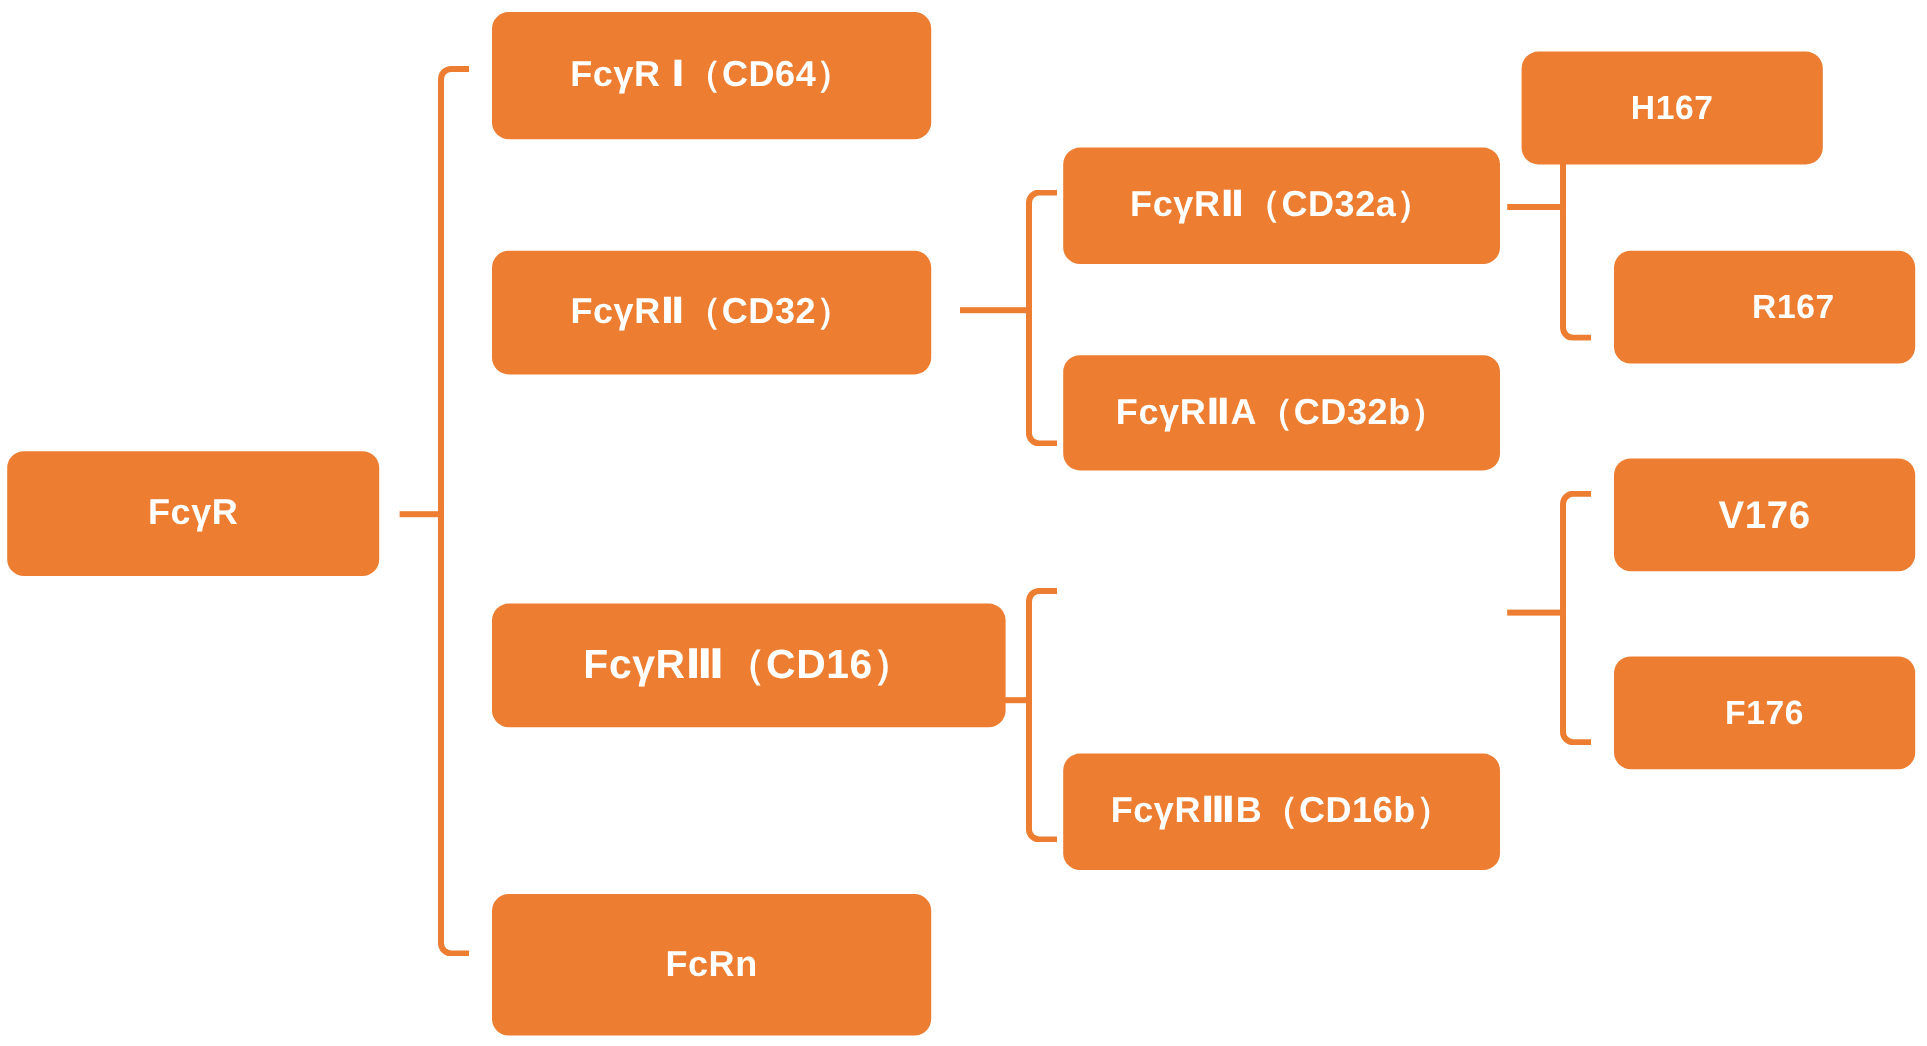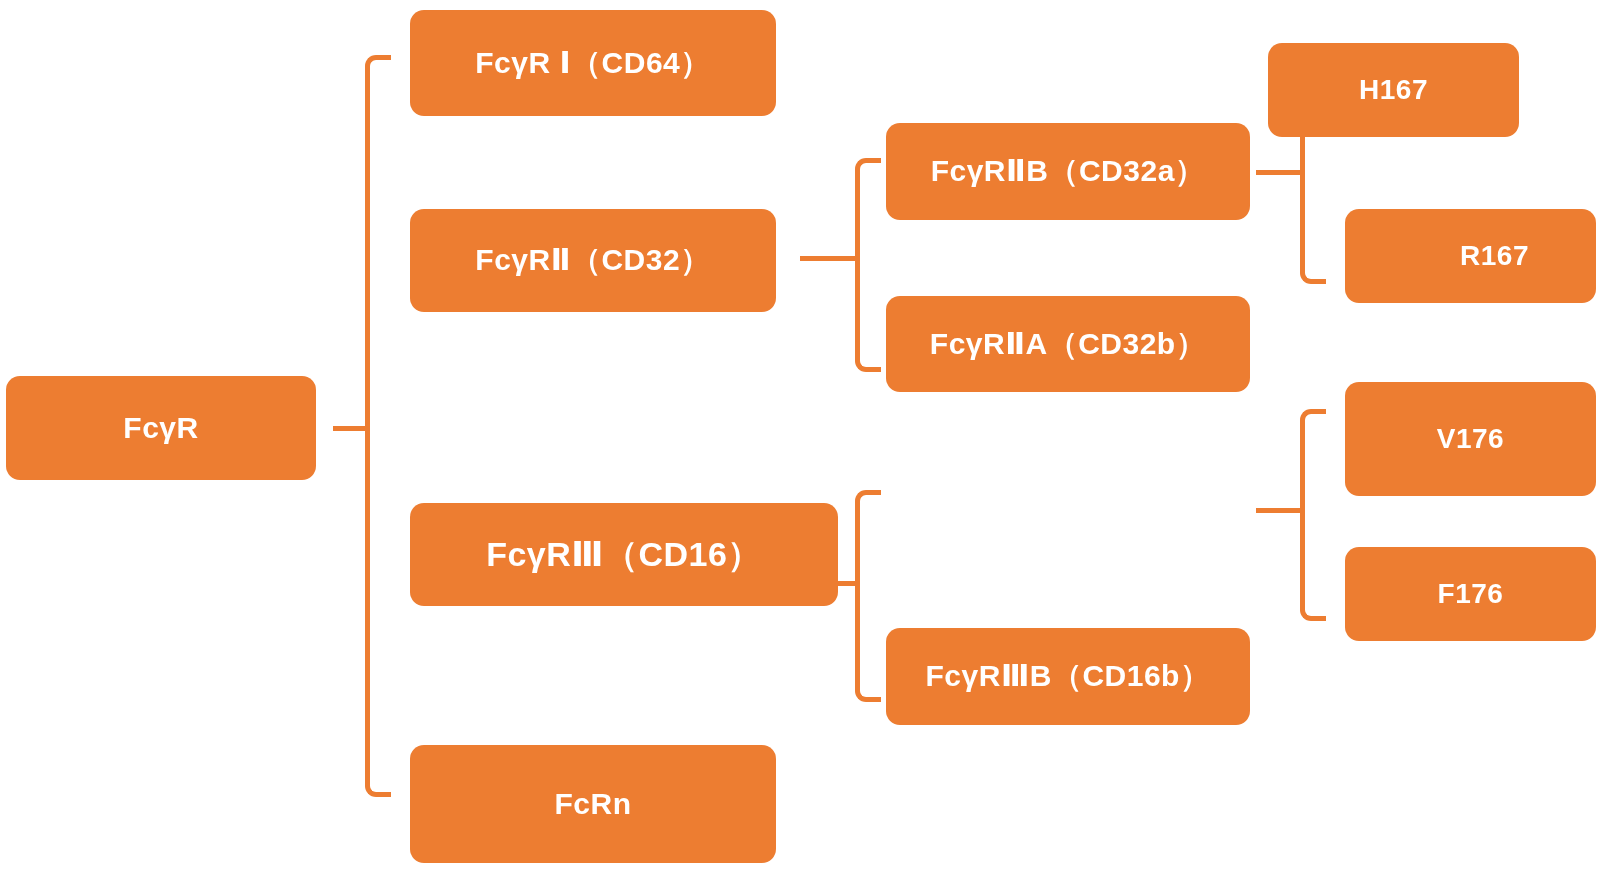--- a/index.html
+++ b/index.html
@@ -45,21 +45,21 @@
 
   
   .n-2a     { left: 886px; top: 123px; width: 364px; height: 97px;  font-size: 30px; }
   .n-2b     { left: 886px; top: 296px; width: 364px; height: 96px;  font-size: 30px; }
   .n-3a     { left: 886px; top: 459px; width: 364px; height: 97px;  font-size: 30px; }
   .n-3b     { left: 886px; top: 628px; width: 364px; height: 97px;  font-size: 30px; }
 
   
   .n-h167   { left: 1268px; top: 43px;  width: 251px; height: 94px; font-size: 28px; }
   .n-r167   { left: 1345px; top: 209px; width: 251px; height: 94px; font-size: 28px; padding-left: 48px; }
-  .n-v176   { left: 1345px; top: 382px; width: 251px; height: 114px; font-size: 28px; }
+  .n-v176   { left: 1345px; top: 382px; width: 251px; height: 94px; font-size: 32px; }
   .n-f176   { left: 1345px; top: 547px; width: 251px; height: 94px; font-size: 28px; }
 
   
   .bracket {
     position: absolute;
     box-sizing: border-box;
     border-left: 5px solid #ED7D31;
     border-top: 5px solid #ED7D31;
     border-bottom: 5px solid #ED7D31;
     border-top-left-radius: 11px;
@@ -113,21 +113,21 @@
   <div class="bracket b-3a"></div>
   <div class="stub s-3a"></div>
 
   <div class="node n-root">FcγR</div>
 
   <div class="node n-fcgr1">FcγR Ⅰ（CD64）</div>
   <div class="node n-fcgr2">FcγRⅡ（CD32）</div>
   <div class="node n-fcgr3">FcγRⅢ（CD16）</div>
   <div class="node n-fcrn">FcRn</div>
 
-  <div class="node n-2a">FcγRⅡB（CD32a）</div>
+  <div class="node n-2a">FcγRⅡ（CD32a）</div>
   <div class="node n-2b">FcγRⅡA（CD32b）</div>
   <div class="node n-3b">FcγRⅢB（CD16b）</div>
 
   <div class="node n-h167">H167</div>
   <div class="node n-r167">R167</div>
   <div class="node n-v176">V176</div>
   <div class="node n-f176">F176</div>
 
 </div>
 

